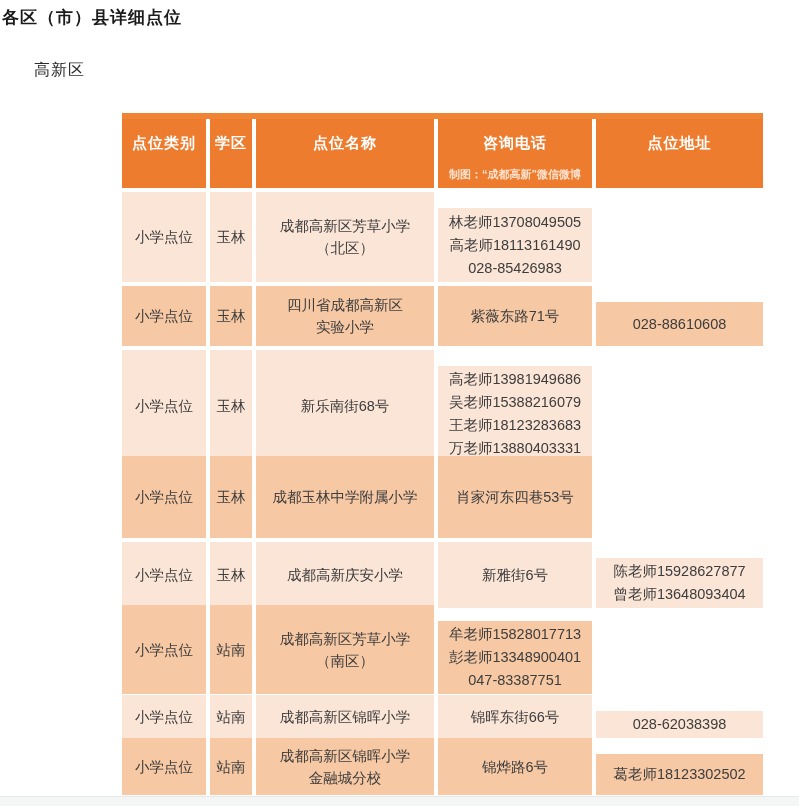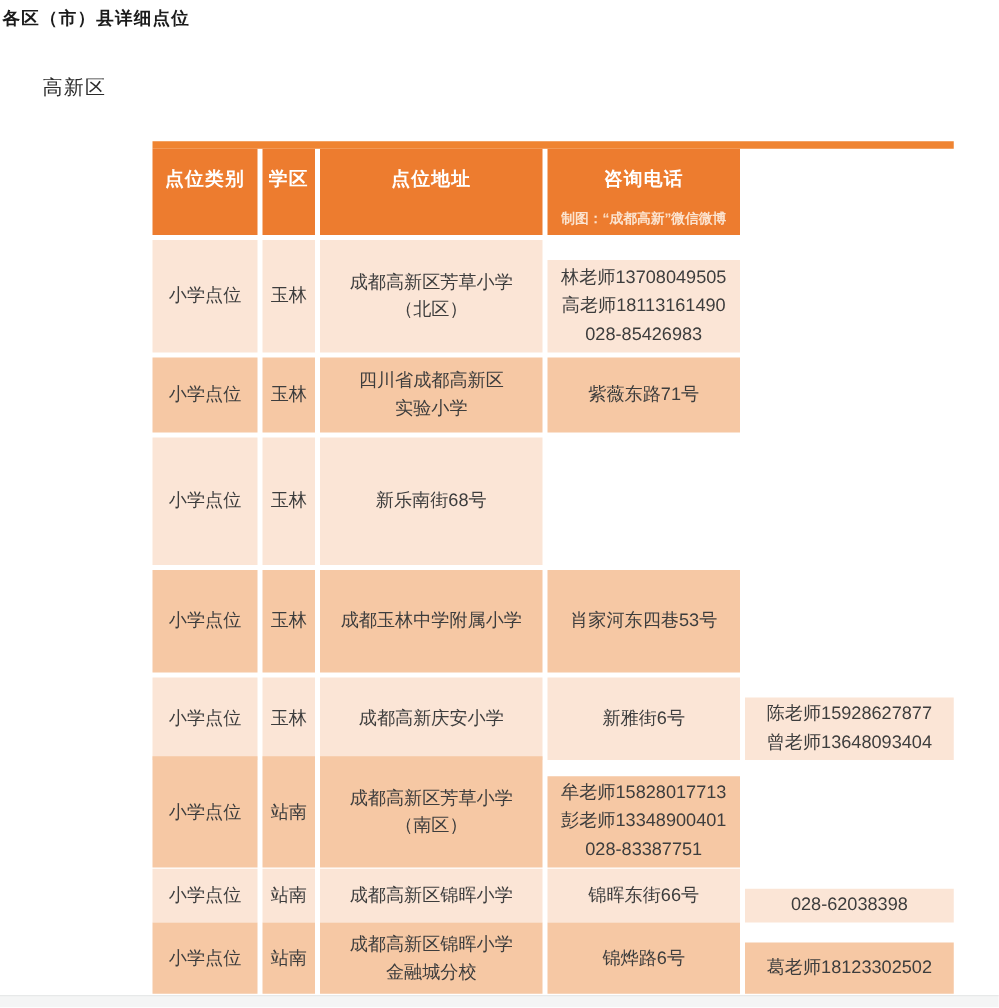--- a/index.html
+++ b/index.html
@@ -16,21 +16,21 @@
   html,body{width:799px;height:806px;}
   body{
     position:relative;
     background:#ffffff;
     overflow:hidden;
     font-family:"Liberation Sans","DejaVu Sans",sans-serif;
     color:var(--body-text);
   }
   .page-title{
     position:absolute;left:2px;top:6px;
-    font-size:14px;font-weight:bold;color:#1b1b1b;
+    font-size:17px;font-weight:bold;color:#1b1b1b;
     letter-spacing:1px;
   }
   .section-heading{
     position:absolute;left:2px;top:60px;
     font-size:16px;color:#2b2b2b;font-weight:normal;
     letter-spacing:1px;
     margin-left:32px;
   }
   .table-wrap{
     position:absolute;left:122px;top:113px;width:641px;
@@ -85,48 +85,54 @@
 
 <h1 class="page-title">各区（市）县详细点位</h1>
 <h2 class="section-heading">高新区</h2>
 
 <div class="table-wrap">
   <div class="top-strip"></div>
 
   <div class="grid header-row">
     <div class="header-cell">点位类别</div>
     <div class="header-cell">学区</div>
-    <div class="header-cell">点位地址</div>
+    <div class="header-cell">点位名称</div>
     <div class="header-cell">
       <span>咨询电话</span>
       <span class="header-credit">制图：“成都高新”微信微博</span>
     </div>
+    <div class="header-cell">点位地址</div>
   </div>
 
   <div id="table-body">
       <div class="row grid light" style="height: 90px;">
     <div class="cell">小学点位</div>
     <div class="cell">玉林</div>
     <div class="cell">成都高新区芳草小学
 （北区）</div>
     <div class="cell phone">林老师13708049505
 高老师18113161490
 028-85426983</div>
   </div>
       <div class="row grid dark" style="height: 60px;">
     <div class="cell">小学点位</div>
     <div class="cell">玉林</div>
     <div class="cell">四川省成都高新区
 实验小学</div>
     <div class="cell">紫薇东路71号</div>
+    <div class="cell phone">028-88610608</div>
   </div>
       <div class="row grid light" style="height: 102px;">
     <div class="cell">小学点位</div>
     <div class="cell">玉林</div>
     <div class="cell">新乐南街68号</div>
+    <div class="cell phone">高老师13981949686
+吴老师15388216079
+王老师18123283683
+万老师13880403331</div>
   </div>
       <div class="row grid dark" style="height: 82px;">
     <div class="cell">小学点位</div>
     <div class="cell">玉林</div>
     <div class="cell">成都玉林中学附属小学</div>
     <div class="cell">肖家河东四巷53号</div>
   </div>
       <div class="row grid light" style="height: 59px;">
     <div class="cell">小学点位</div>
     <div class="cell">玉林</div>
@@ -135,21 +141,21 @@
     <div class="cell phone">陈老师15928627877
 曾老师13648093404</div>
   </div>
       <div class="row grid dark" style="height: 86px;">
     <div class="cell">小学点位</div>
     <div class="cell">站南</div>
     <div class="cell">成都高新区芳草小学
 （南区）</div>
     <div class="cell phone">牟老师15828017713
 彭老师13348900401
-028-83387751</div>
+047-83387751</div>
   </div>
       <div class="row grid light" style="height: 39px;">
     <div class="cell">小学点位</div>
     <div class="cell">站南</div>
     <div class="cell">成都高新区锦晖小学</div>
     <div class="cell">锦晖东街66号</div>
     <div class="cell phone">028-62038398</div>
   </div>
       <div class="row grid dark" style="height: 57px;">
     <div class="cell">小学点位</div>

